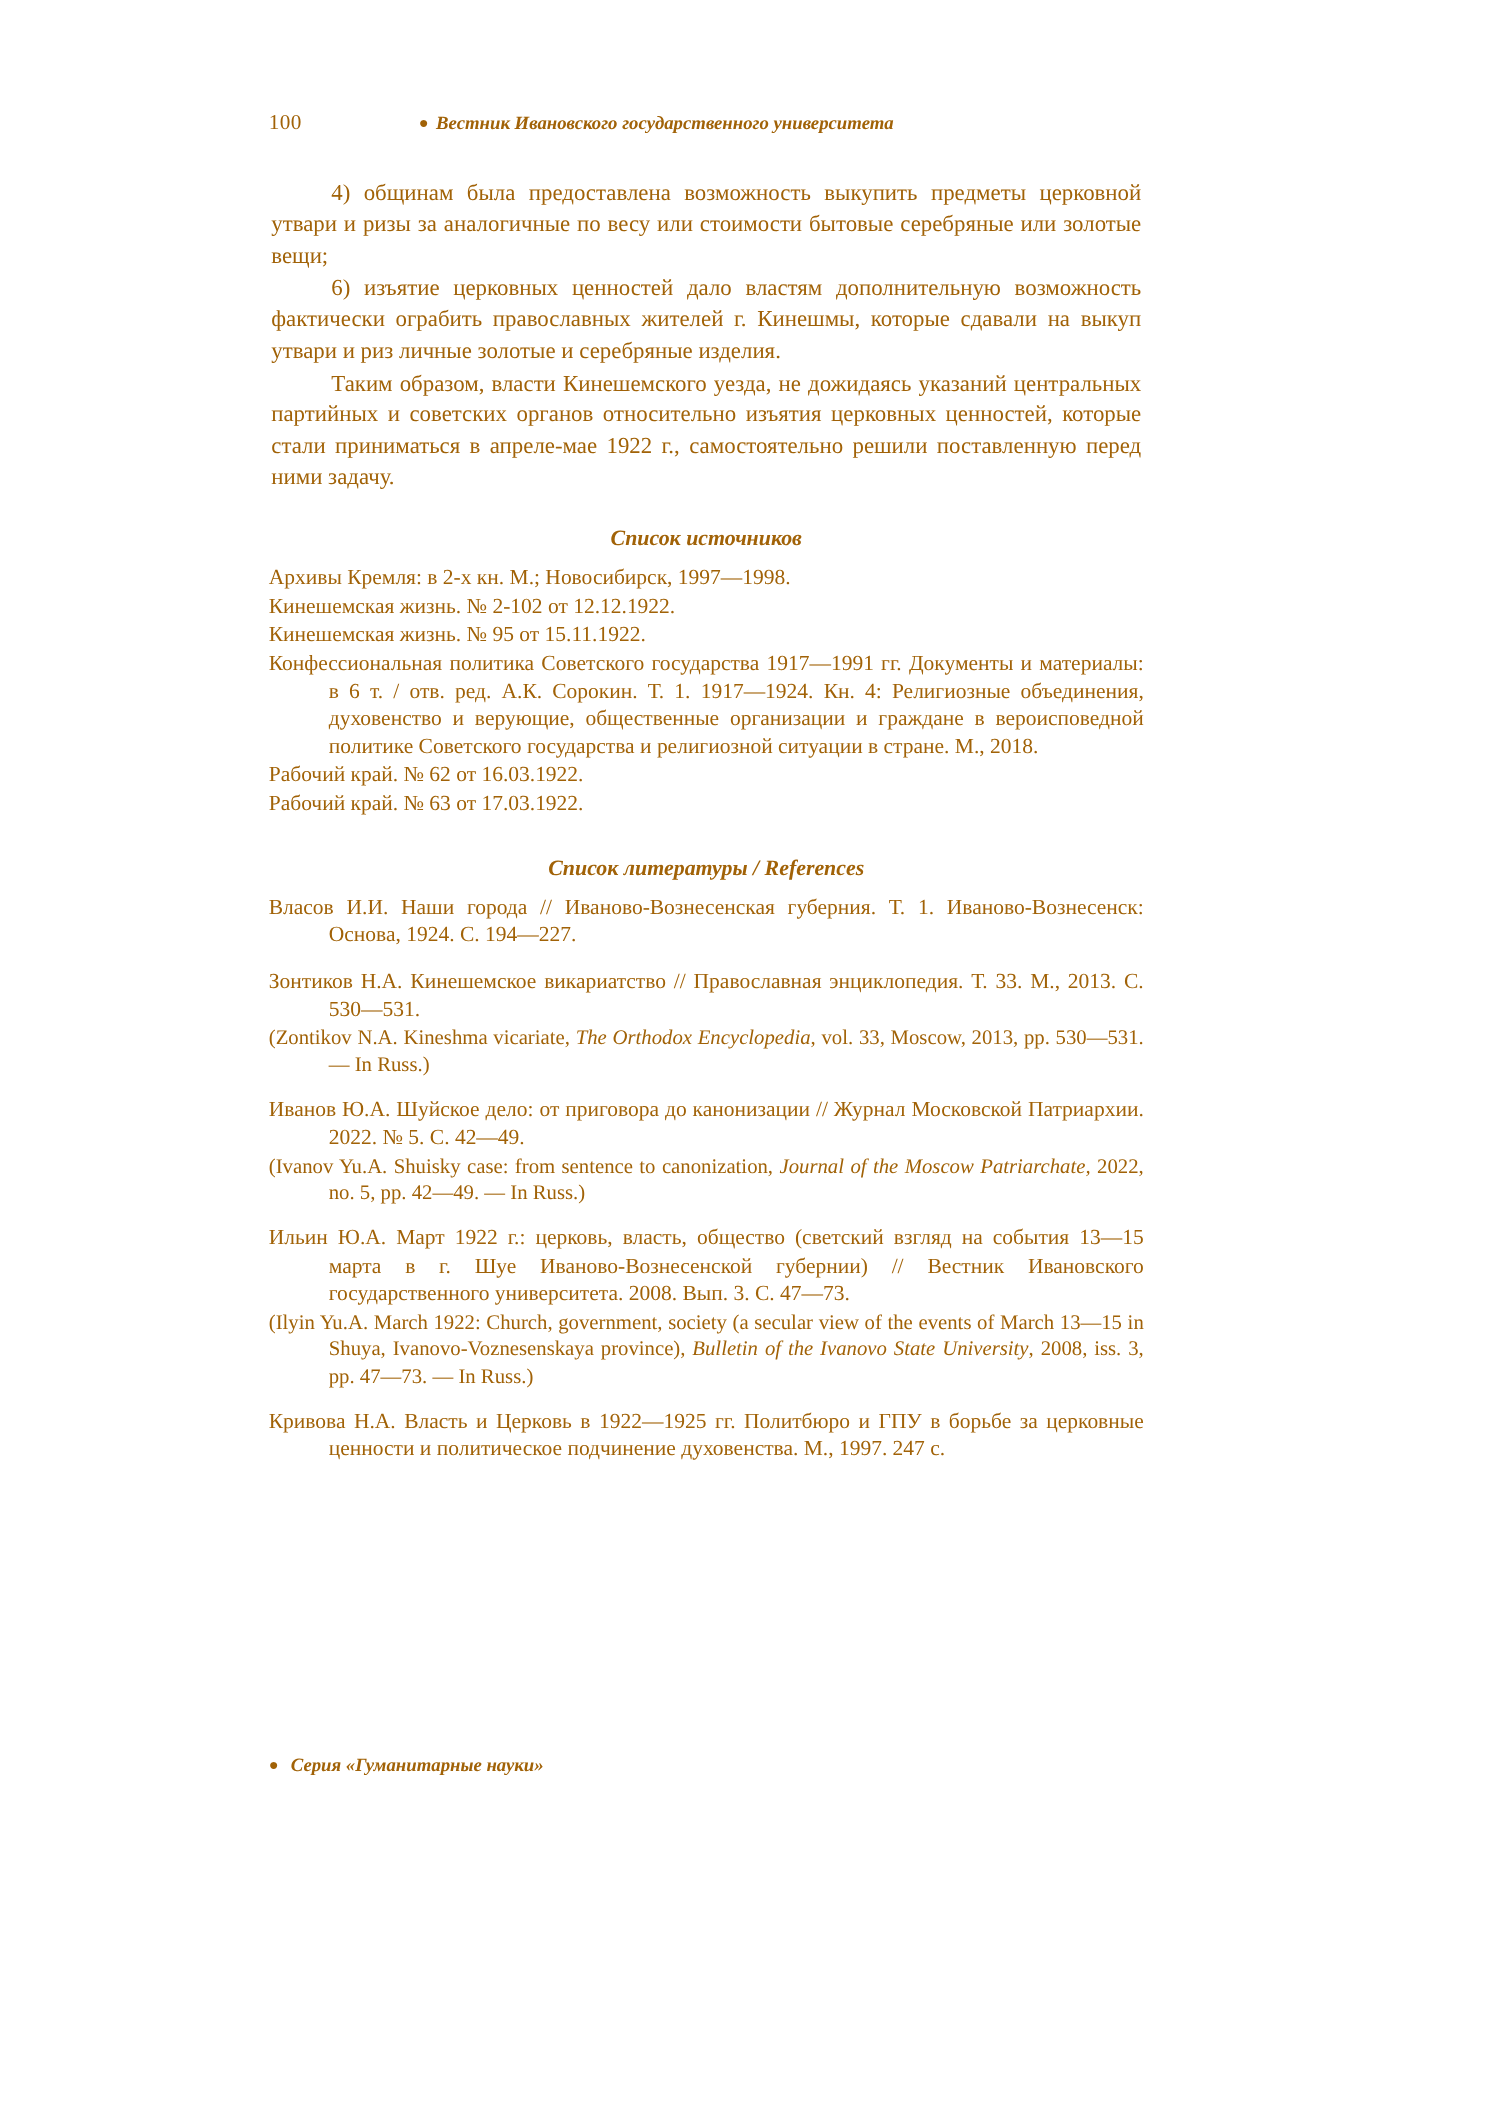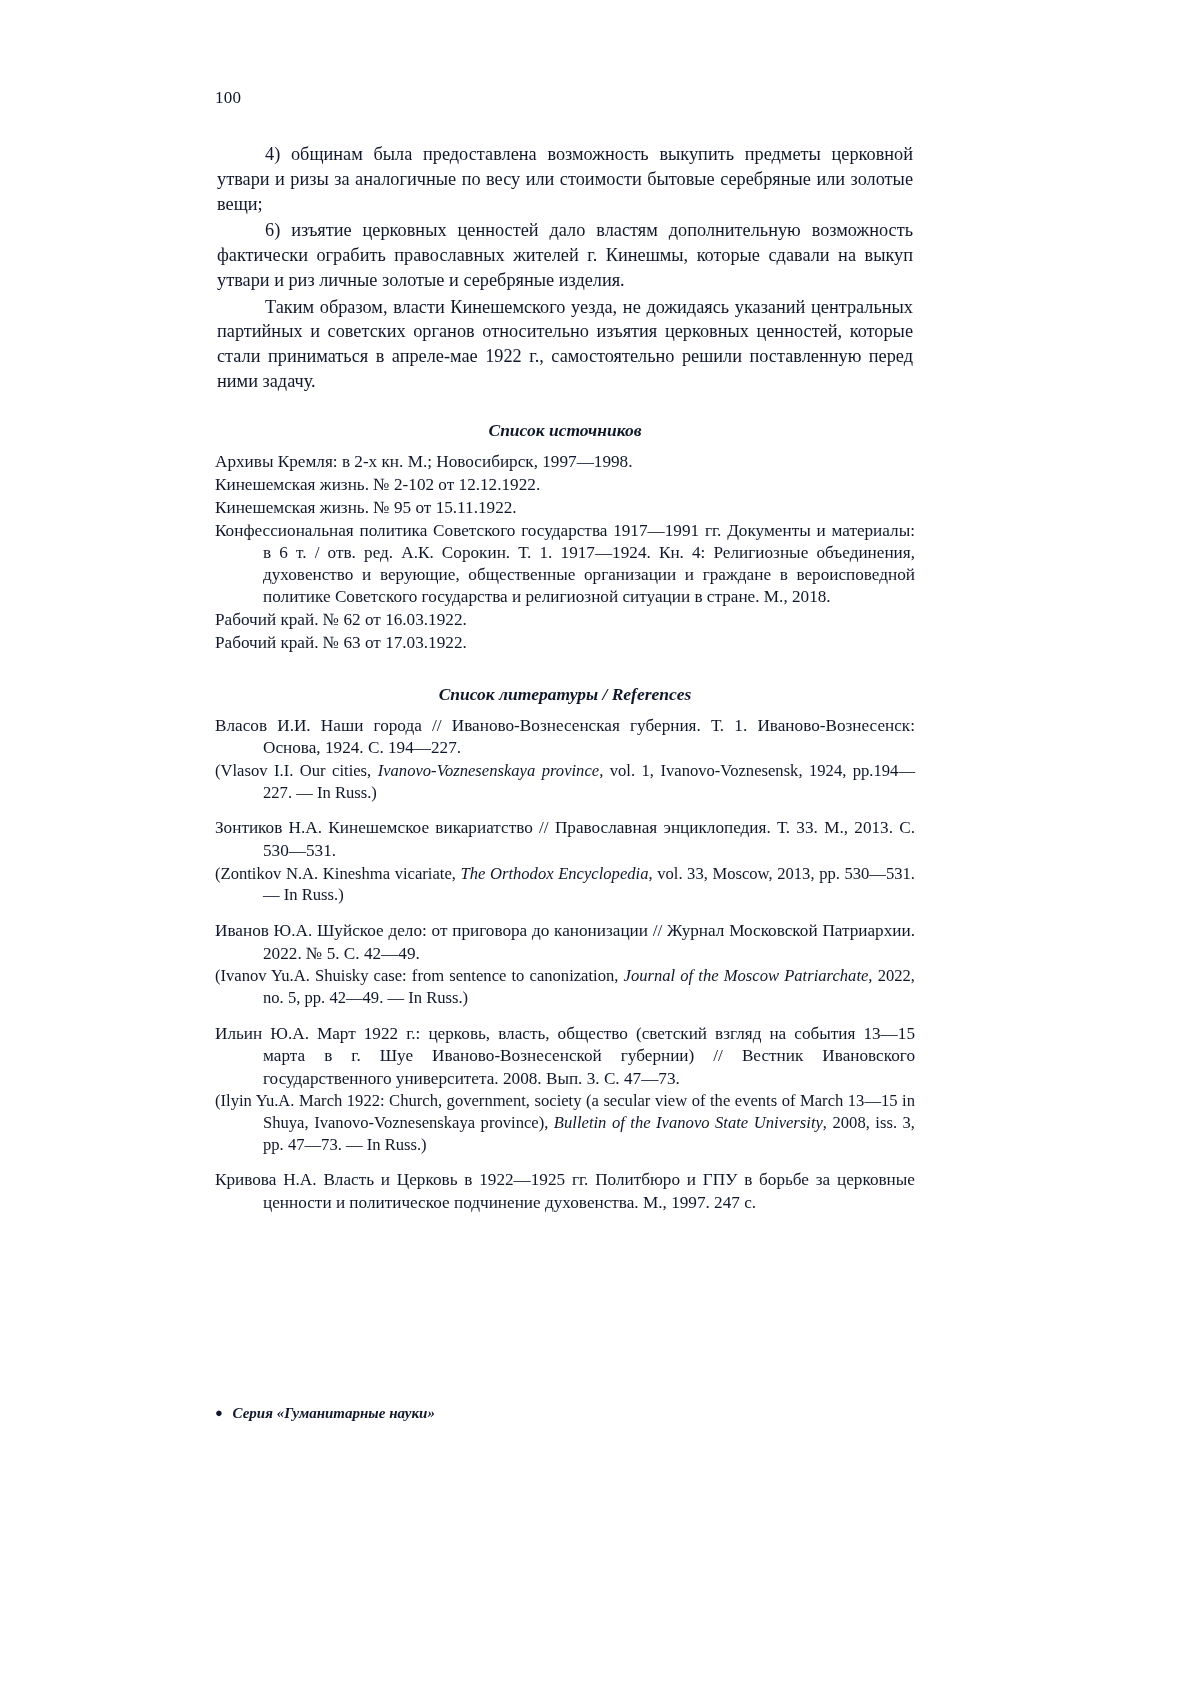--- a/index.html
+++ b/index.html
@@ -6,21 +6,21 @@
     margin: 0;
     padding: 0;
     background: #ffffff;
   }
   .page {
     position: relative;
     width: 1016px;
     height: 1697px;
     background: #ffffff;
     font-family: "Liberation Serif", serif;
-    color: #0f172a;
+    color: #a16207;
     box-sizing: border-box;
     padding-left: 33px;
   }
   .content {
     position: absolute;
     left: 215px;
     top: 88px;
     width: 700px;
   }
 
@@ -133,20 +133,21 @@
 </style>
 </head>
 <body>
 
 <div class="page">
 
   <div class="content">
 
     <div class="running-head">
       <span class="page-number">100</span>
+      <span class="journal-title"><span class="bullet">●</span><span>Вестник Ивановского государственного университета</span></span>
     </div>
 
     <p class="body-par">4) общинам была предоставлена возможность выкупить предметы церковной утвари и ризы за аналогичные по весу или стоимости бытовые серебряные или золотые вещи;</p>
     <p class="body-par">6) изъятие церковных ценностей дало властям дополнительную возможность фактически ограбить православных жителей г. Кинешмы, которые сдавали на выкуп утвари и риз личные золотые и серебряные изделия.</p>
     <p class="body-par last">Таким образом, власти Кинешемского уезда, не дожидаясь указаний центральных партийных и советских органов относительно изъятия церковных ценностей, которые стали приниматься в апреле-мае 1922 г., самостоятельно решили поставленную перед ними задачу.</p>
 
     <h2 class="section-title">Список источников</h2>
 
     <ul class="bib-list">
       <li class="bib-item">Архивы Кремля: в 2-х кн. М.; Новосибирск, 1997—1998.</li>
@@ -156,21 +157,20 @@
       <li class="bib-item">Рабочий край. № 62 от 16.03.1922.</li>
       <li class="bib-item sp">Рабочий край. № 63 от 17.03.1922.</li>
     </ul>
 
     <h2 class="section-title refs">Список литературы / References</h2>
 
     <div>
 
       <div class="ref-group">
         <div class="ref-item">Власов И.И. Наши города // Иваново-Вознесенская губерния. Т. 1. Иваново-Вознесенск: Основа, 1924. С. 194—227.</div>
-        <div class="ref-item translit"><span>(Vlasov I.I. Our cities, </span><i>Ivanovo-Voznesenskaya province,</i><span> vol. 1, Ivanovo-Voznesensk, 1924, pp.194—227. — In Russ.)</span></div>
       </div>
 
       <div class="ref-group">
         <div class="ref-item">Зонтиков Н.А. Кинешемское викариатство // Православная энциклопедия. Т. 33. М., 2013. С. 530—531.</div>
         <div class="ref-item translit"><span>(Zontikov N.A. Kineshma vicariate, </span><i>The Orthodox Encyclopedia</i><span>, vol. 33, Moscow, 2013, pp. 530—531. — In Russ.)</span></div>
       </div>
 
       <div class="ref-group">
         <div class="ref-item">Иванов Ю.А. Шуйское дело: от приговора до канонизации // Журнал Московской Патриархии. 2022. № 5. С. 42—49.</div>
         <div class="ref-item translit"><span>(Ivanov Yu.A. Shuisky case: from sentence to canonization, </span><i>Journal of the Moscow Patriarchate,</i><span> 2022, no. 5, pp. 42—49. — In Russ.)</span></div>

